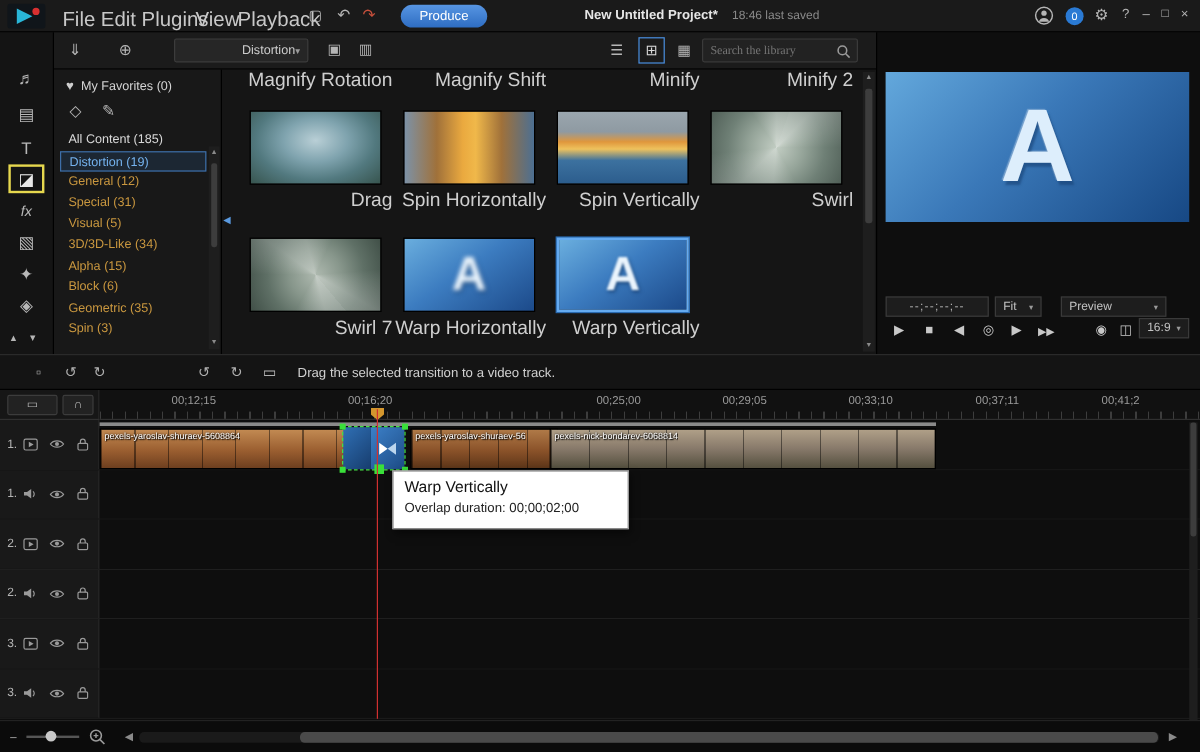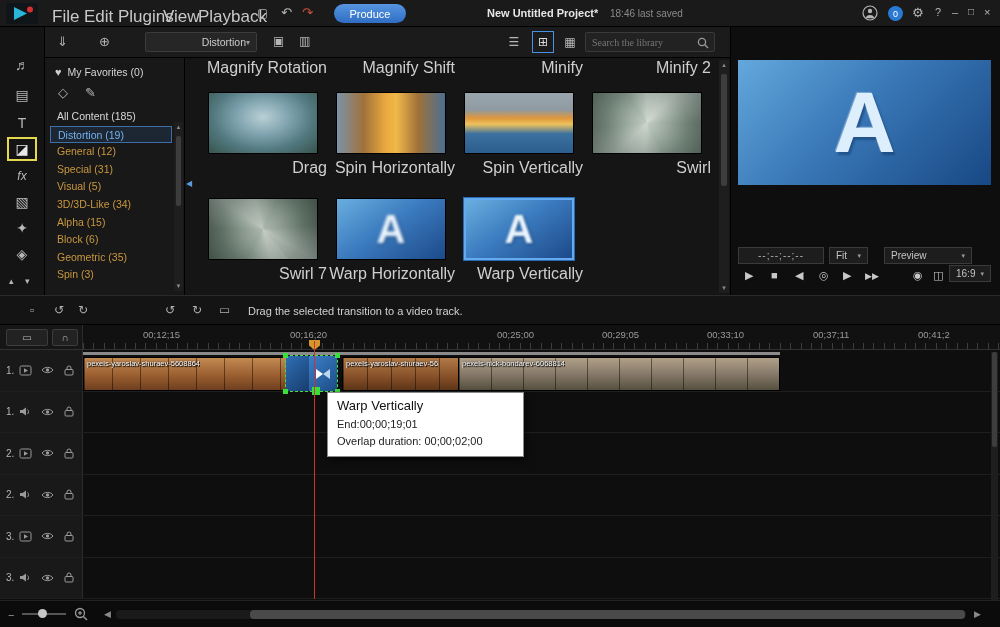--- a/index.html
+++ b/index.html
@@ -431,21 +431,20 @@
       <i class="h h3"></i>
       <i class="h h4"></i>
       <i class="hm"></i>
     </div>
 
     <div id="playmark"></div>
     <div id="playline"></div>
 
     <div id="tooltip">
       <div class="tt">Warp Vertically</div>
-      <div class="tl">End:00;00;19;01</div>
       <div class="tl">Overlap duration: 00;00;02;00</div>
     </div>
 
     <div class="vsb" style="left:991px;top:27px;width:7px;height:248px">
       <div class="thumbbar" style="left:1px;top:0;height:95px;width:5px"></div>
     </div>
   </div>
 
   <div id="bbar" class="abs">
     <span class="ico" style="left:8px;top:9px;font-size:11px;color:#9a9a9a">−</span>

